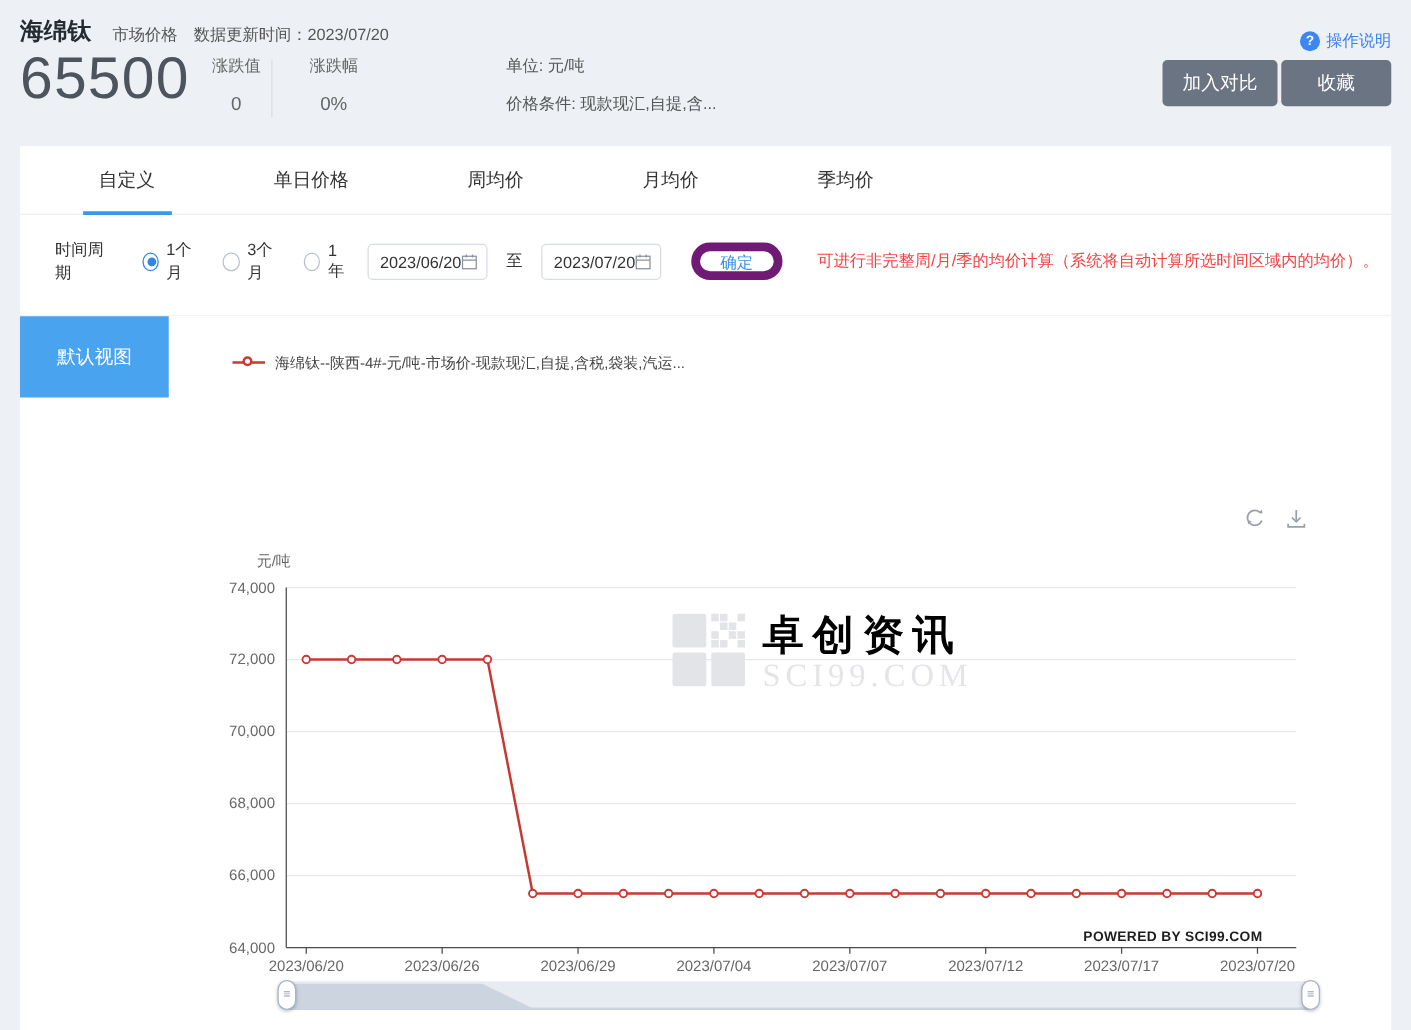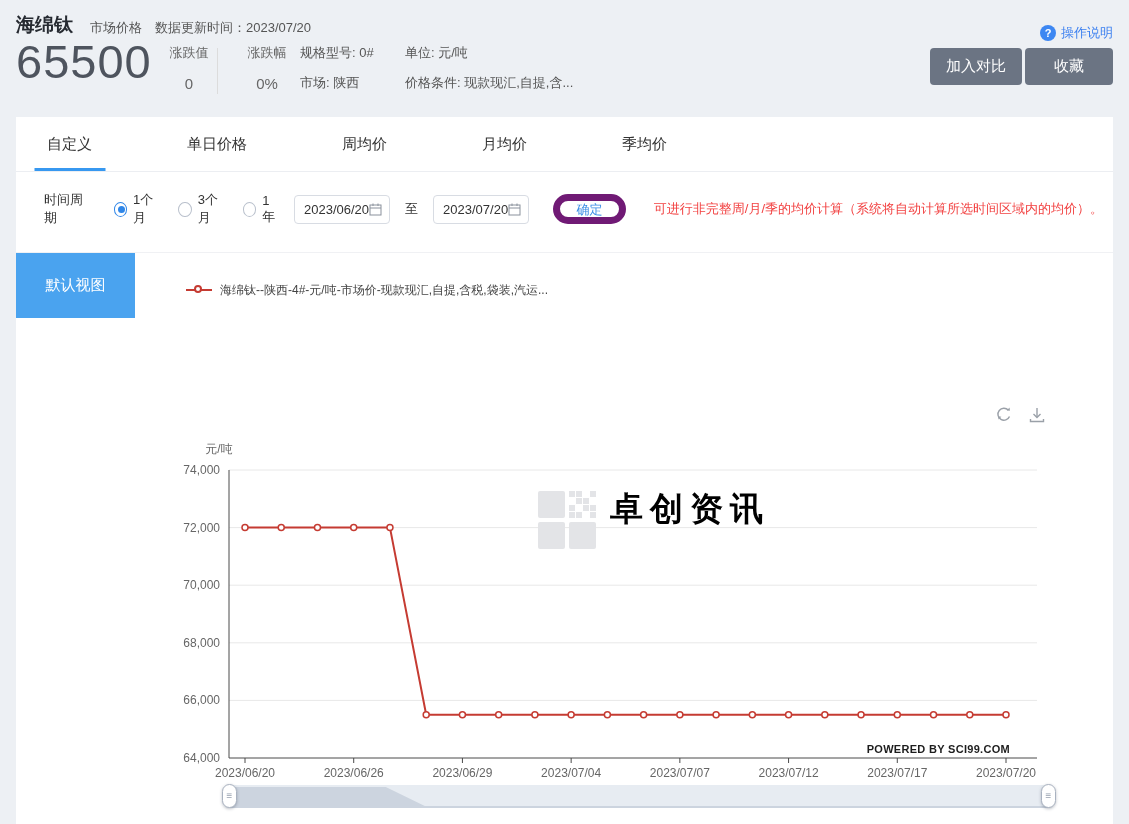--- a/index.html
+++ b/index.html
@@ -21,21 +21,21 @@
   .spec-col { position:absolute; top:44px; font-size:13px; color:#555; line-height:17px; }
   .spec-col .row { margin-bottom:13px; white-space:nowrap; }
   .col1 { left:284px; } .col2 { left:389px; }
   .h-btns { position:absolute; right:0; top:48px; display:flex; gap:3px; }
   .gbtn { height:37px; background:#6b7483; color:#fff; font-size:15px; border:none; border-radius:4px; cursor:pointer; font-family:inherit; }
   .gbtn.b1 { width:92px; } .gbtn.b2 { width:88px; }
 
   
   .card { position:absolute; left:16px; top:117px; width:1097px; height:707px; background:#fff; }
 
-  .tabs { position:absolute; left:0; top:0; right:0; height:55px; border-bottom:1px solid #eceef2; display:flex; align-items:flex-end; padding-left:31px; gap:95px; }
+  .tabs { position:absolute; left:0; top:0; right:0; height:55px; border-bottom:1px solid #eceef2; display:flex; align-items:center; padding-left:63px; gap:95px; }
   .tab { position:relative; font-size:15px; color:#333; height:55px; line-height:55px; cursor:pointer; }
   .tab.active::after { content:""; position:absolute; left:50%; transform:translateX(-50%); bottom:0; width:calc(100% + 26px); height:3px; background:#3798f0; }
 
   .frow { position:absolute; left:28px; top:76px; right:10px; height:32px; display:flex; align-items:center; font-size:13px; }
   .f-label { color:#333; margin-right:22px; }
   .radios { display:flex; align-items:center; gap:16px; margin-right:14px; }
   .ropt { display:flex; align-items:center; gap:6px; cursor:pointer; color:#333; }
   .rc { width:15px; height:15px; border-radius:50%; border:1px solid #b9c0cc; background:#fff; position:relative; }
   .ropt.checked .rc { border-color:#2f86e8; }
   .ropt.checked .rc::after { content:""; position:absolute; left:3px; top:3px; width:7px; height:7px; border-radius:50%; background:#2f86e8; }
@@ -86,24 +86,20 @@
 
   <div class="h-price">65500</div>
   <div class="chg chg1">
     <div>涨跌值</div>
     <div class="v">0</div>
   </div>
   <div class="vline"></div>
   <div class="chg chg2">
     <div>涨跌幅</div>
     <div class="v">0%</div>
-  </div>
-  <div class="spec-col col1">
-    <div class="row">规格型号: 0#</div>
-    <div class="row">市场: 陕西</div>
   </div>
   <div class="spec-col col2">
     <div class="row">单位: 元/吨</div>
     <div class="row">价格条件: 现款现汇,自提,含...</div>
   </div>
   <div class="h-btns">
     <button class="gbtn b1">加入对比</button>
     <button class="gbtn b2">收藏</button>
   </div>
 </div>
@@ -258,20 +254,21 @@
           <i></i>
           <i></i>
           <i class="o"></i>
           <i></i>
         </div>
       <div class="wsq"></div>
       <div class="wsq"></div>
     </div>
     <div>
       <div class="wcn">卓创资讯</div>
+      <div class="wen">SCI99.COM</div>
     </div>
   </div>
 
   <div class="slider">
     <div class="track">
       <svg id="shadow-svg" width="818" height="23">
           <path d="M0.0,2.0 L 39.0,2.0 L 77.9,2.0 L 116.9,2.0 L 155.8,2.0 L 194.8,21.0 L 233.7,21.0 L 272.7,21.0 L 311.6,21.0 L 350.6,21.0 L 389.5,21.0 L 428.5,21.0 L 467.4,21.0 L 506.4,21.0 L 545.3,21.0 L 584.3,21.0 L 623.2,21.0 L 662.2,21.0 L 701.1,21.0 L 740.1,21.0 L 779.0,21.0 L 818.0,21.0 L818,23 L0,23 Z" fill="#ccd4df"></path>
         </svg>
     </div>
     <div class="handle left">≡</div>

